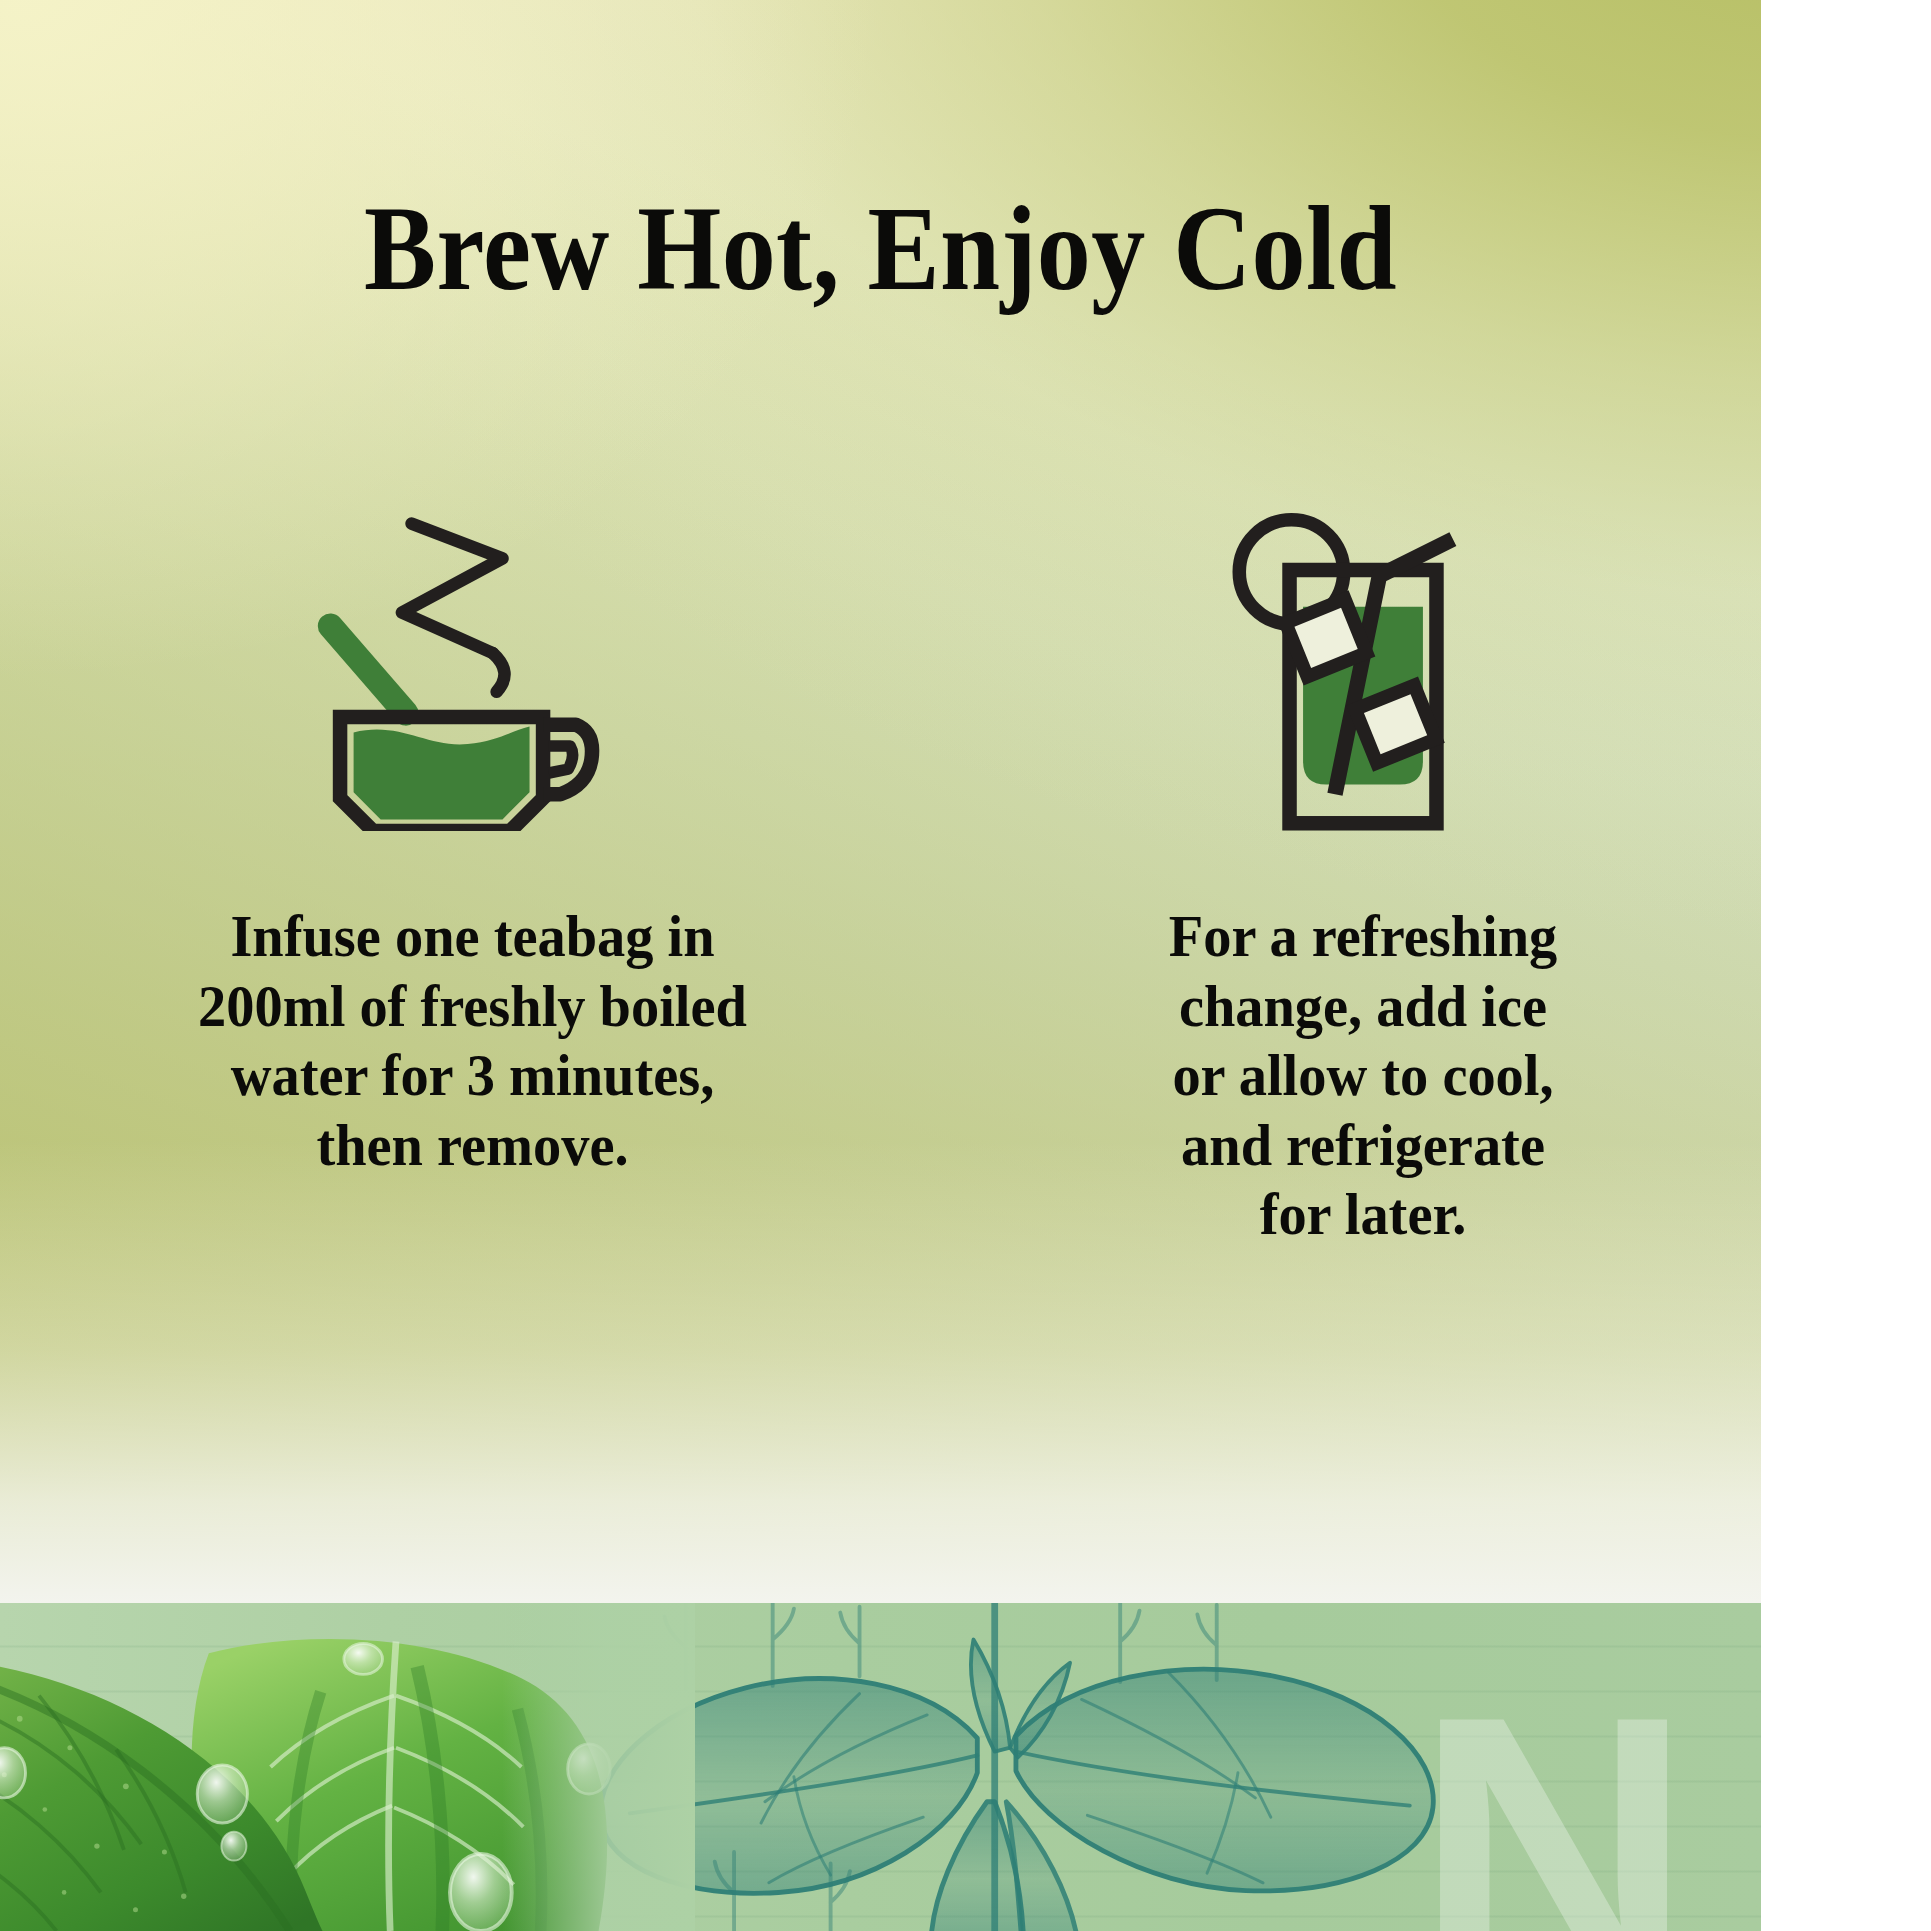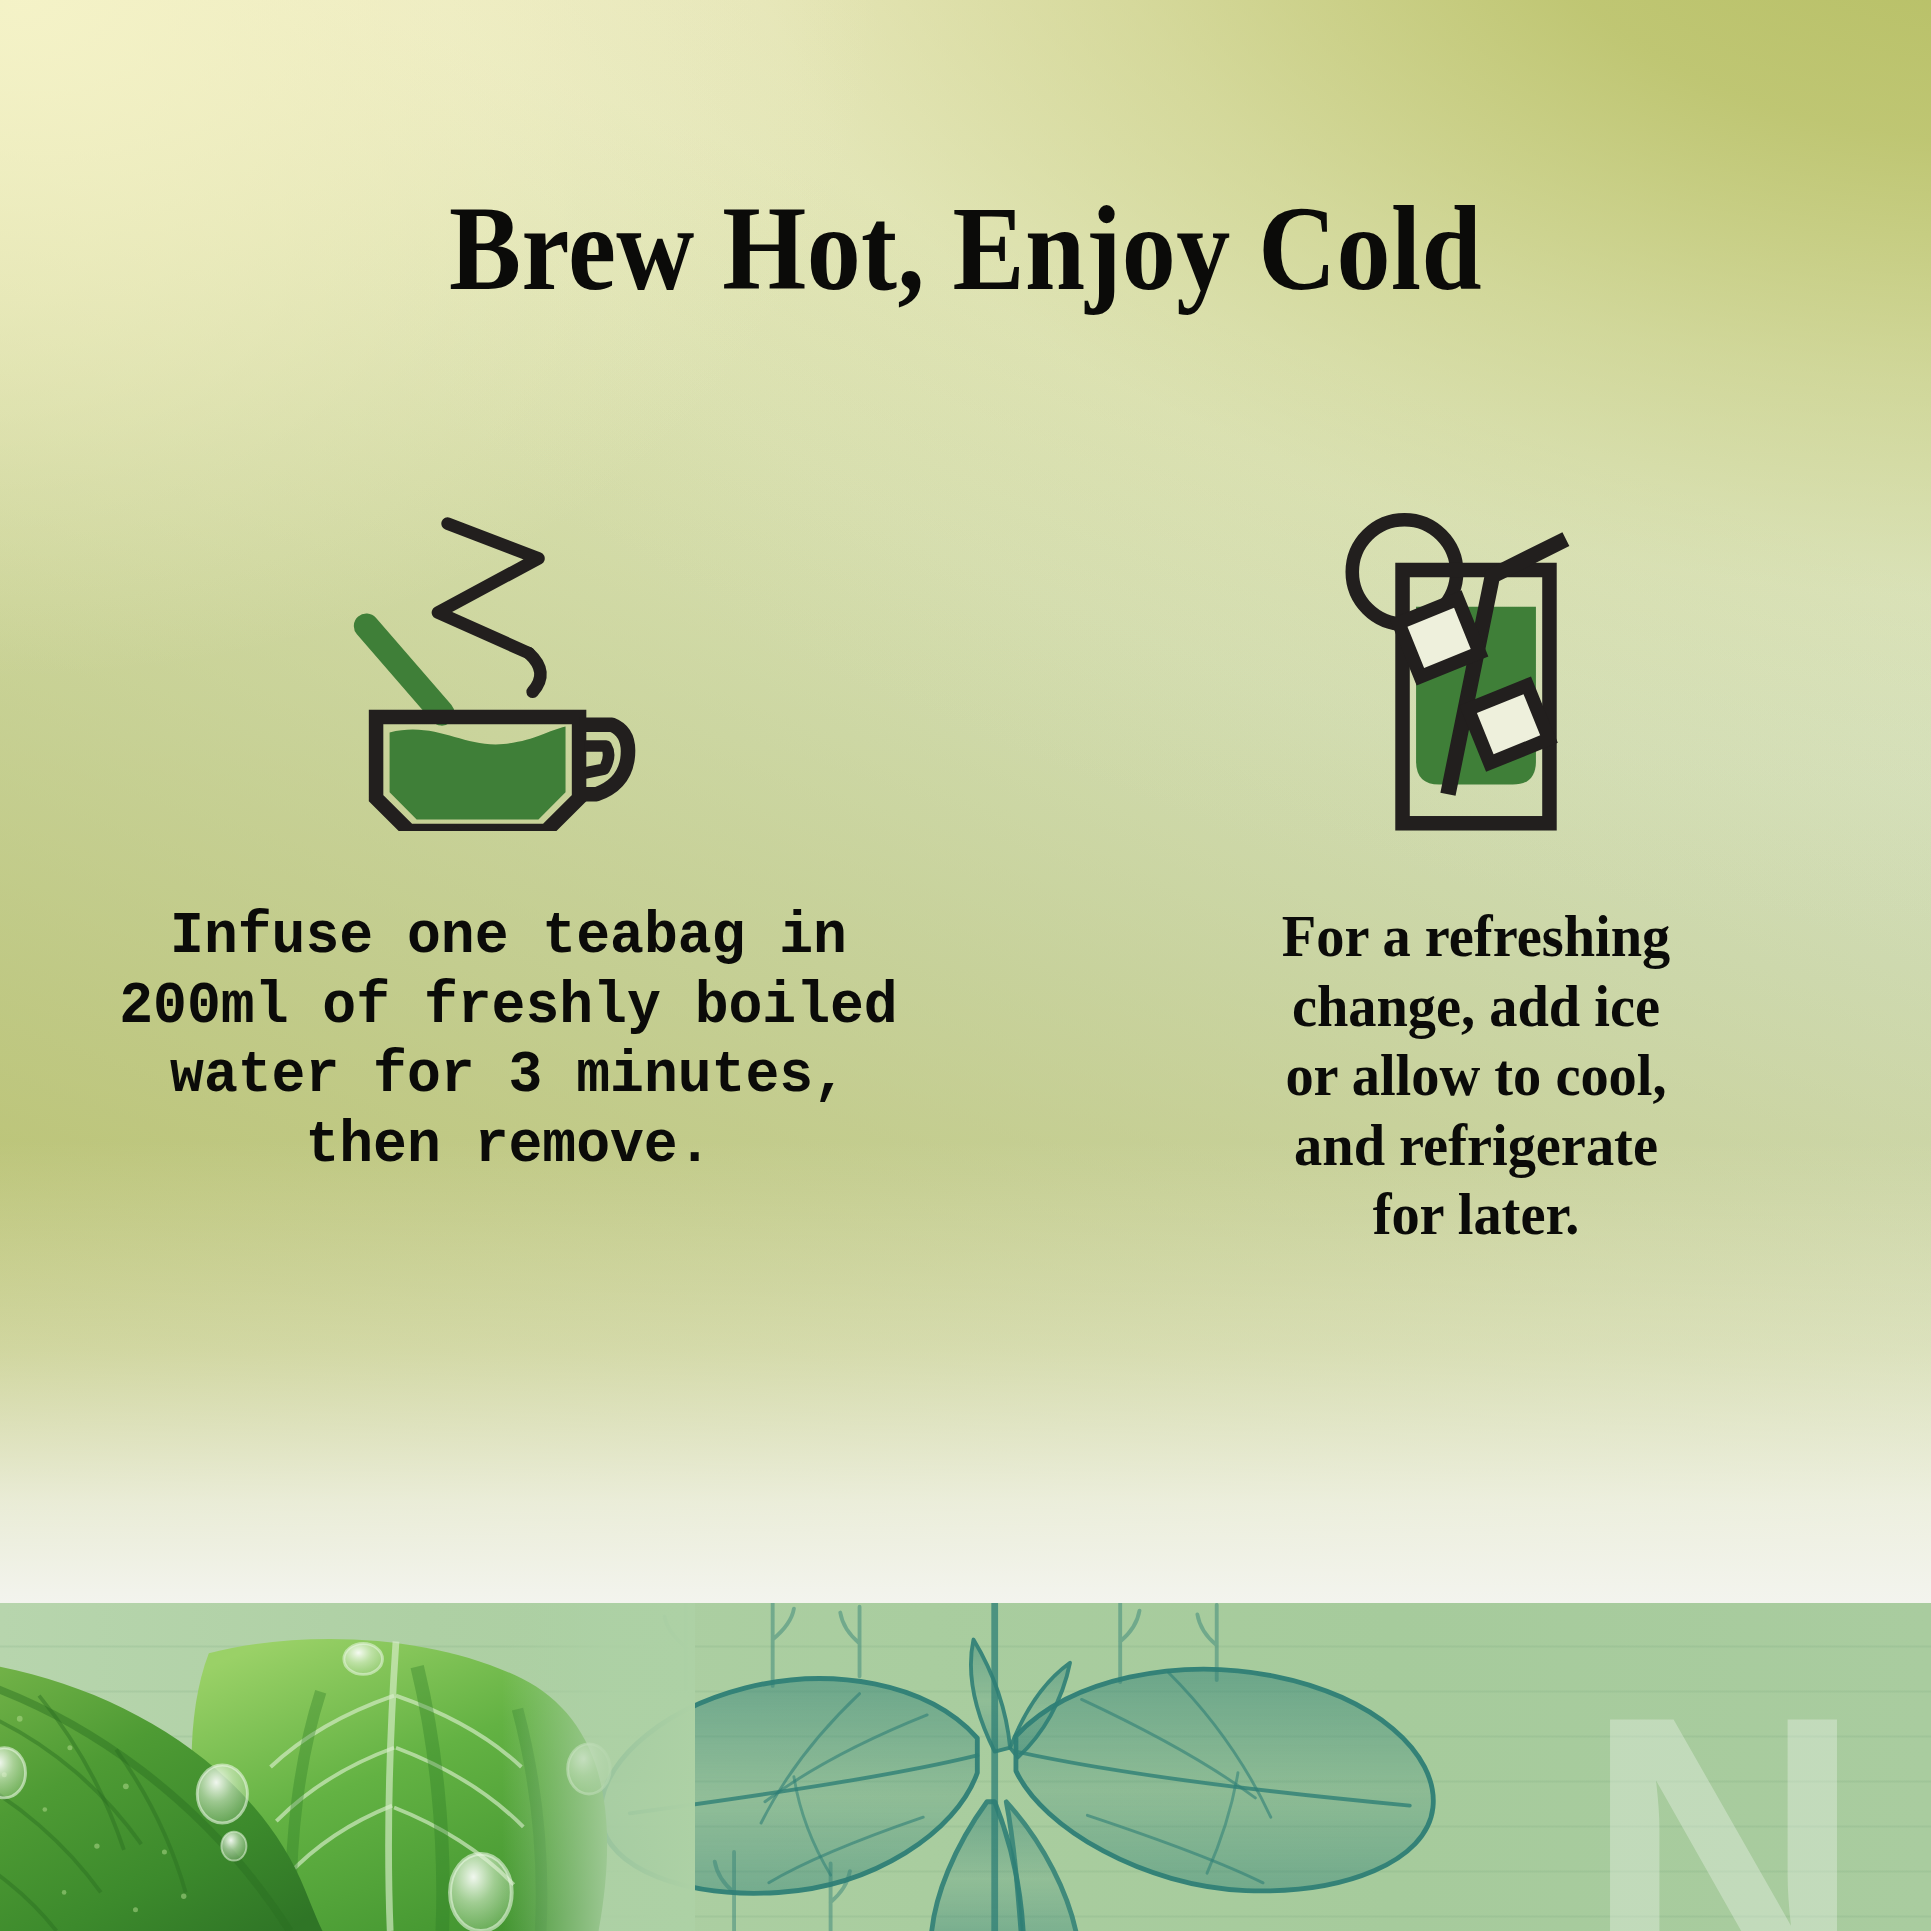--- a/index.html
+++ b/index.html
@@ -3,21 +3,21 @@
 <meta charset="utf-8">
 <title>Brew Hot, Enjoy Cold</title>
 <style>
   html, body {
     margin: 0;
     padding: 0;
     background: #ffffff;
   }
   #poster {
     position: relative;
-    width: 1931px;
+    width: 1761px;
     height: 1931px;
     overflow: hidden;
     font-family: "Liberation Serif", "DejaVu Serif", serif;
     background: #e8ecd0;
   }
 
   
   .bg-base {
     position: absolute;
     inset: 0;
@@ -96,21 +96,21 @@
     left: 0; right: 0;
     top: 454px;
     display: flex;
   }
   .col {
     flex: 1 1 50%;
     display: flex;
     flex-direction: column;
     align-items: center;
   }
-  .col-left  { padding-left: 54px; font-family: Liberation Mono, monospace; }
+  .col-left  { padding-left: 38px; }
   .col-right { padding-left: 58px; font-family: Liberation Serif, serif; }
 
   .icon-wrap {
     height: 377px;
     display: flex;
     align-items: flex-end;
     justify-content: center;
   }
   .caption {
     margin-top: 71px;

